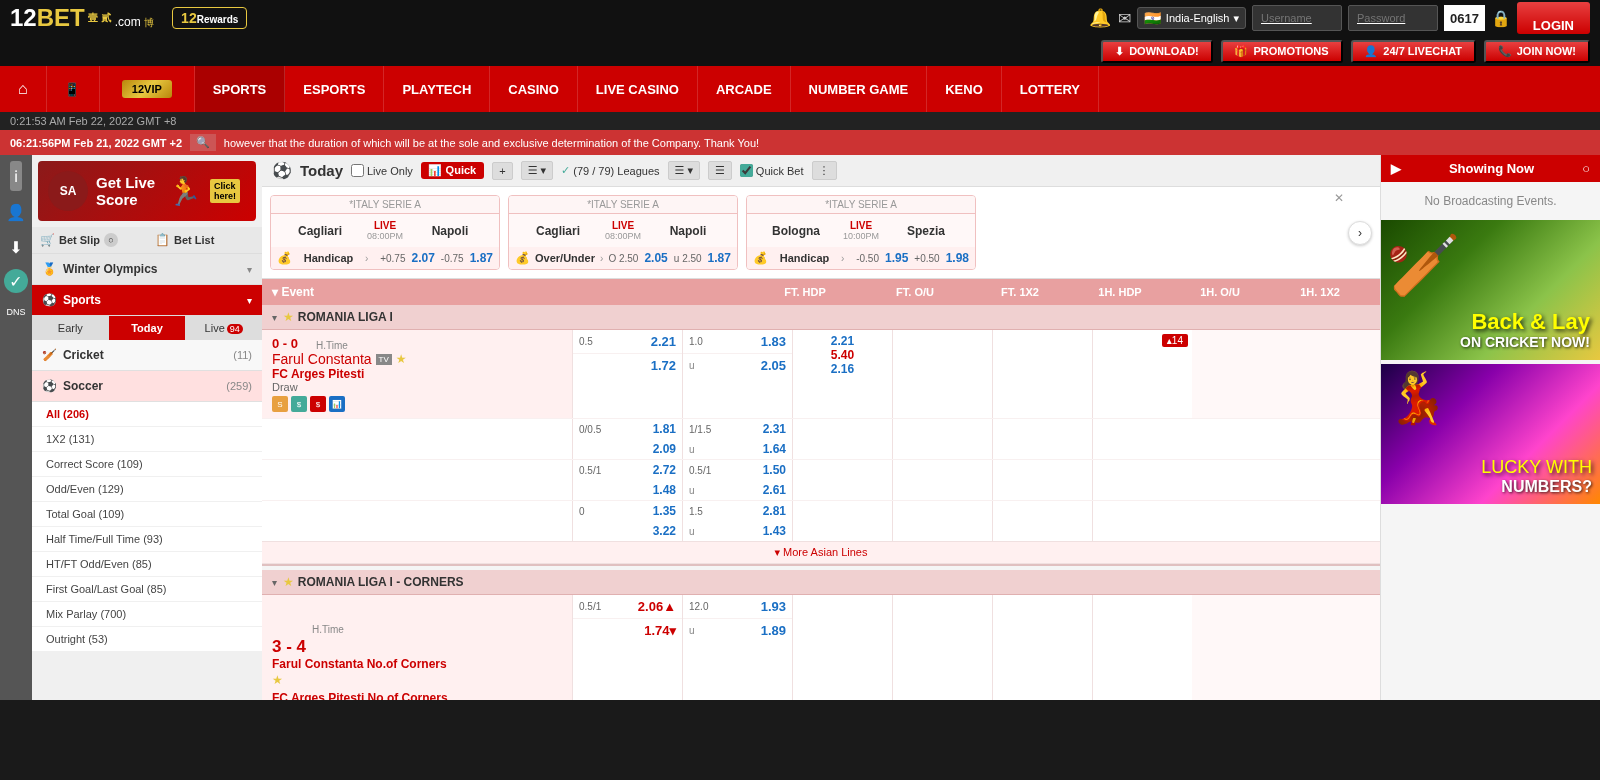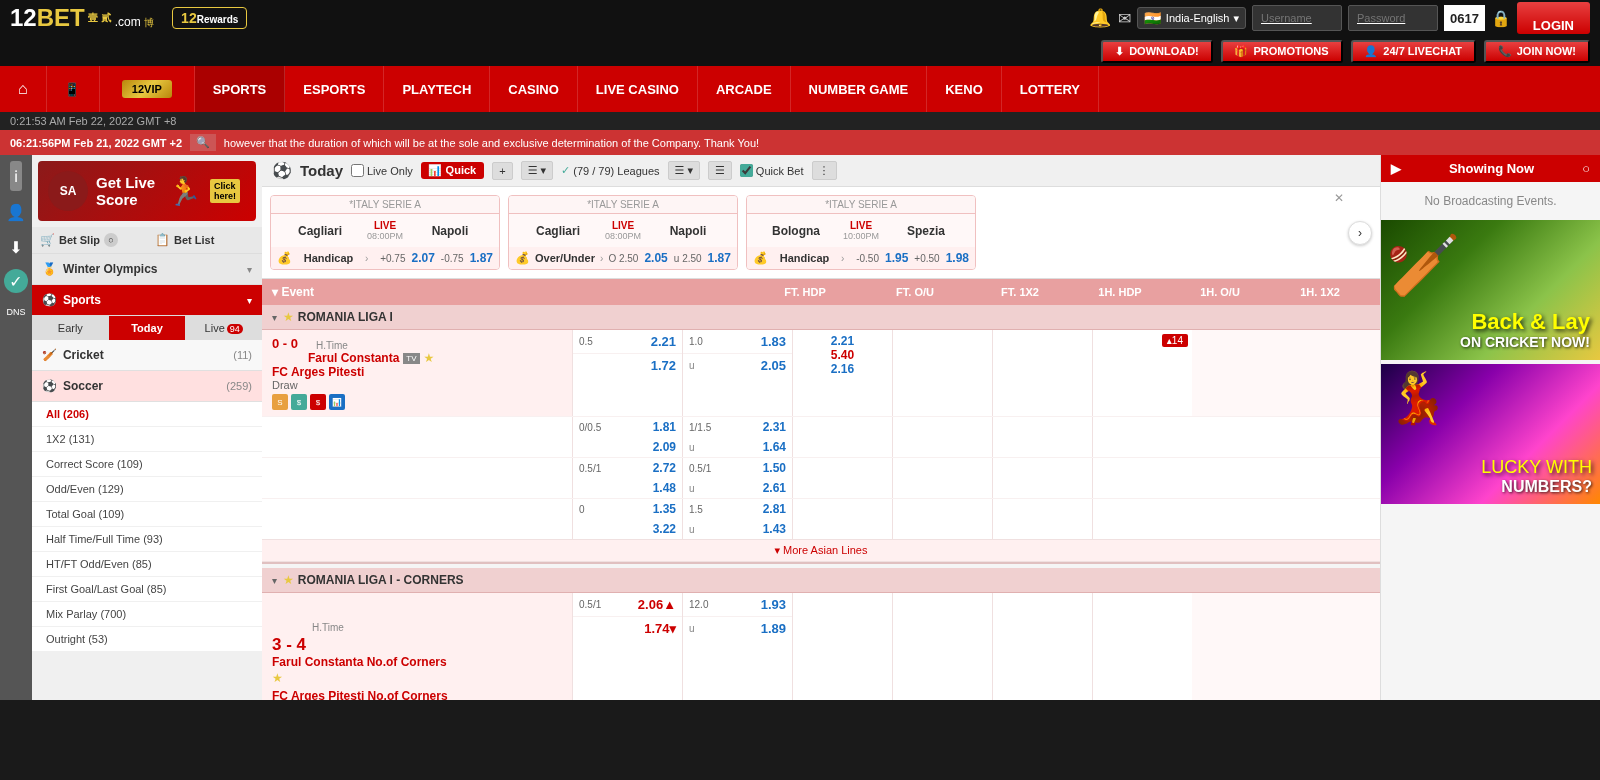--- a/index.html
+++ b/index.html
@@ -404,21 +404,21 @@
 
       <div style="background:#fff8f8;border-bottom:1px solid #f0e0e0;">
         <div style="display:flex;align-items:stretch;">
 
           <div style="width:310px;padding:6px 10px;flex-shrink:0;background:#fff0f0;">
             <div style="display:flex;align-items:flex-end;gap:18px;">
               <span style="font-size:13px;font-weight:bold;color:#c00;">0 - 0</span>
               <span style="font-size:10px;color:#888;">H.Time</span>
             </div>
             <div style="display:flex;align-items:center;gap:4px;">
-              <span style="font-size:12px;font-weight:bold;color:#c00;cursor:pointer;margin-left:36px;">Farul Constanta</span>
+              <span style="font-size:14px;font-weight:normal;color:#c00;cursor:pointer;">Farul Constanta</span>
               <span style="background:#888;color:#fff;font-size:8px;padding:1px 3px;">TV</span>
               <span style="color:#e8c840;font-size:12px;">★</span>
             </div>
             <div style="font-size:12px;font-weight:bold;color:#c00;cursor:pointer;">FC Arges Pitesti</div>
             <div style="font-size:11px;color:#666;">Draw</div>
             <div style="display:flex;gap:3px;margin-top:3px;">
               <div style="width:16px;height:16px;background:#e8a040;color:#fff;font-size:8px;border-radius:2px;display:flex;align-items:center;justify-content:center;">S</div>
               <div style="width:16px;height:16px;background:#4a9;color:#fff;font-size:8px;border-radius:2px;display:flex;align-items:center;justify-content:center;">$</div>
               <div style="width:16px;height:16px;background:#c00;color:#fff;font-size:8px;border-radius:2px;display:flex;align-items:center;justify-content:center;">$</div>
               <div style="width:16px;height:16px;background:#1a6fc4;color:#fff;font-size:8px;border-radius:2px;display:flex;align-items:center;justify-content:center;">📊</div>

